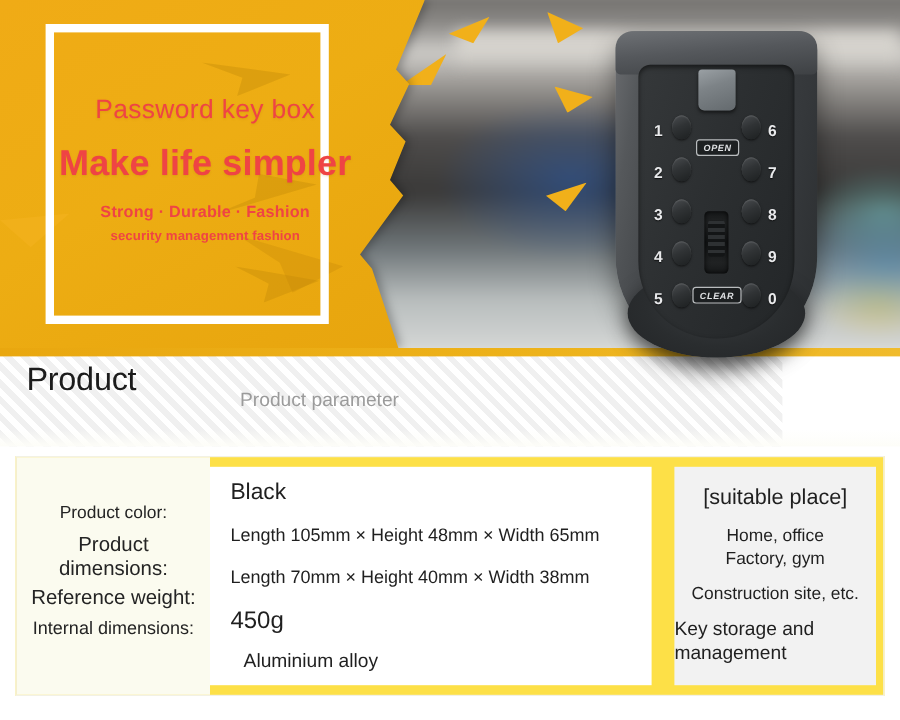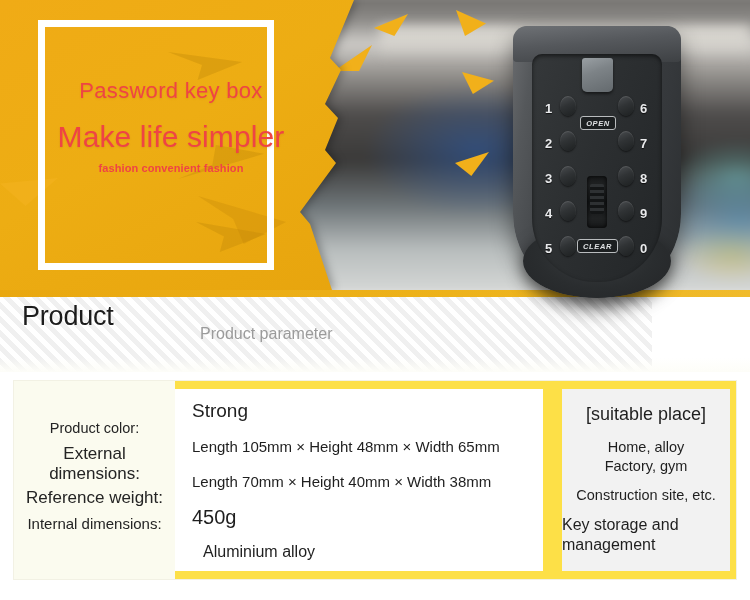--- a/index.html
+++ b/index.html
@@ -104,21 +104,21 @@
     text-align: center;
     color: #ef4444;
     z-index: 4;
   }
   .hero-title-sm {
     font-size: 22px; font-weight: 400; letter-spacing: 0.3px;
     line-height: 1.2;
     text-shadow: 0 1px 2px rgba(150,100,0,0.18);
   }
   .hero-title-lg {
-    font-size: 30px; font-weight: 400; letter-spacing: 0.1px;
+    font-size: 30px; font-weight: 700; letter-spacing: 0.1px;
     margin-top: 16px; line-height: 1.15;
     text-shadow: 0 1px 2px rgba(150,100,0,0.18);
   }
   .hero-sub {
     font-size: 13.5px; font-weight: 700; letter-spacing: 0.2px;
     margin-top: 14px;
   }
   .hero-sub2 {
     font-size: 11px; font-weight: 700; letter-spacing: 0.1px;
     margin-top: 7px;
@@ -303,21 +303,22 @@
     <div class="plane plane-in pl-b"></div>
     <div class="plane plane-in pl-c"></div>
     <div class="plane pl-j"></div>
     <div class="plane plane-out pl-i"></div>
 
     <div class="hero-frame"></div>
 
     <div class="hero-text">
       <div class="hero-title-sm">Password key box</div>
       <div class="hero-title-lg">Make life simpler</div>
-      <div class="hero-sub2">fashion convenient fashion</div>
+      <div class="hero-sub">Strong · Durable · Fashion</div>
+      <div class="hero-sub2">security management fashion</div>
     </div>
   </div>
 
   <div class="product">
     <div class="prod-body"></div>
     <div class="prod-base-shadow"></div>
     <div class="prod-top-lip"></div>
     <div class="prod-face"></div>
     <div class="prod-shackle"></div>
 
@@ -359,35 +360,35 @@
       <div>Product</div>
     </div>
     <div class="section-sub">Product parameter</div>
     <div class="band-fade-bottom"></div>
   </div>
 
   <div class="params">
 
     <div class="pt-labels">
       <div class="pt-lbl r0">Product color:</div>
-      <div class="pt-lbl r1">External dimensions:</div>
+      <div class="pt-lbl r1">Product dimensions:</div>
       <div class="pt-lbl r3">Reference weight:</div>
       <div class="pt-lbl r2">Internal dimensions:</div>
     </div>
 
     <div class="pt-values">
-      <div class="pt-val v0">Strong</div>
+      <div class="pt-val v0">Black</div>
       <div class="pt-val v1">Length 105mm × Height 48mm × Width 65mm</div>
       <div class="pt-val v2">Length 70mm × Height 40mm × Width 38mm</div>
       <div class="pt-val v3">450g</div>
       <div class="pt-val v4">Aluminium alloy</div>
     </div>
 
     <div class="suitable">
       <div class="su-title">[suitable place]</div>
-      <div class="su-line">Home, alloy</div>
+      <div class="su-line">Home, office</div>
       <div class="su-line">Factory, gym</div>
       <div class="su-line wide">Construction site, etc.</div>
       <div class="su-last">Key storage and management</div>
     </div>
   </div>
 
 </div>
 
 </body></html>

